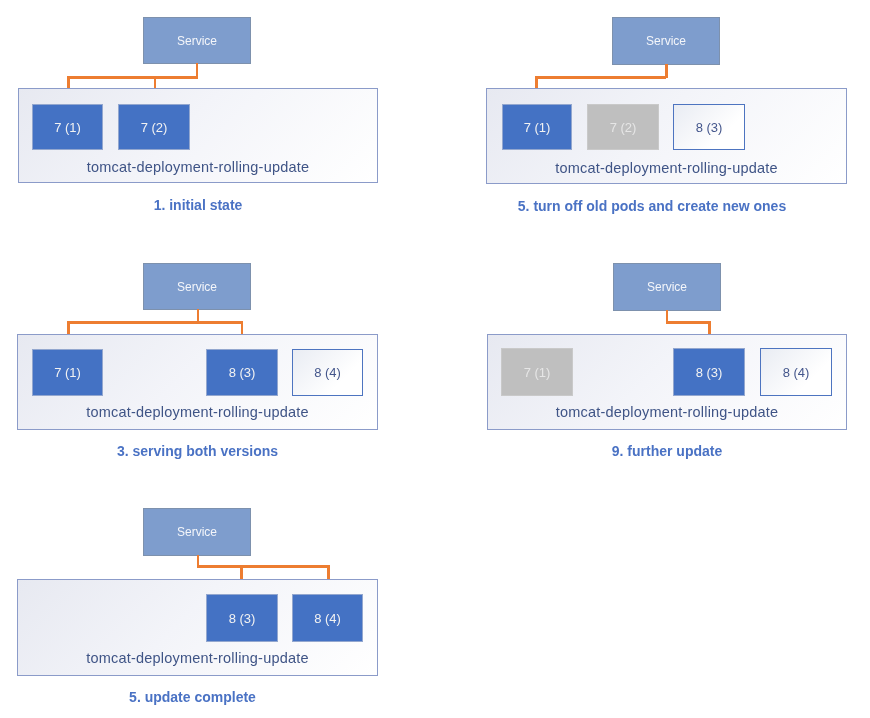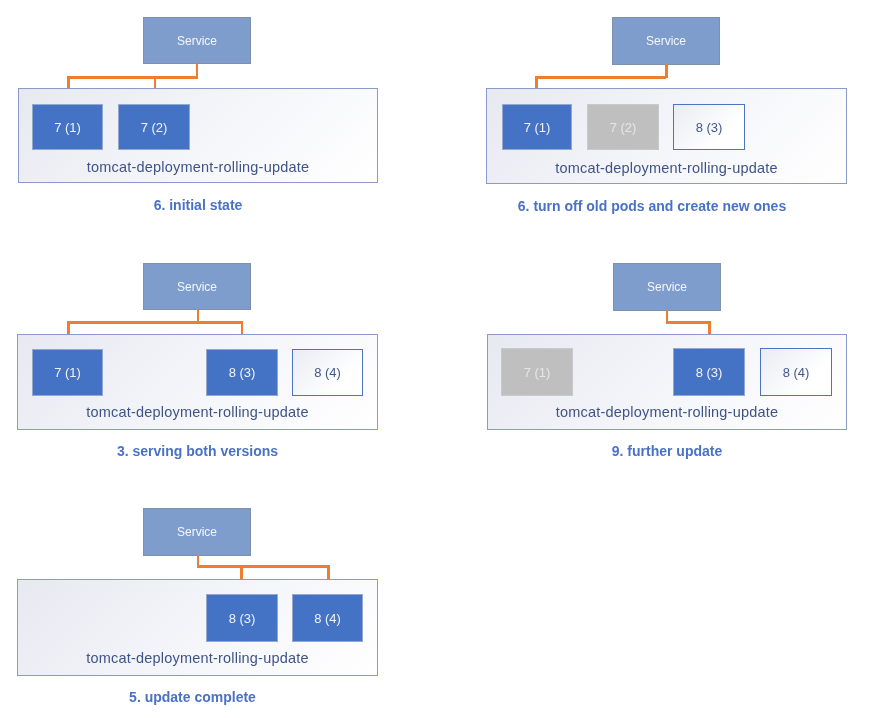--- a/index.html
+++ b/index.html
@@ -125,21 +125,21 @@
     <div class="ah p1-h4"></div>
     <div class="deploy p1-deploy">
       <div class="deploy-label p1-label">tomcat-deployment-rolling-update</div>
     </div>
     <div class="pod active p1-pod0">
       <span>7 (1)</span>
     </div>
     <div class="pod active p1-pod1">
       <span>7 (2)</span>
     </div>
-    <div class="caption p1-caption">6. initial state</div>
+    <div class="caption p1-caption">1. initial state</div>
   </div>
 
   <div>
     <div class="service p2-service">
       <span>Service</span>
     </div>
     <div class="aline p2-a1"></div>
     <div class="aline p2-a2"></div>
     <div class="aline p2-a3"></div>
     <div class="ah p2-h3"></div>
@@ -148,21 +148,21 @@
     </div>
     <div class="pod active p2-pod0">
       <span>7 (1)</span>
     </div>
     <div class="pod terminated p2-pod1">
       <span>7 (2)</span>
     </div>
     <div class="pod creating p2-pod2">
       <span>8 (3)</span>
     </div>
-    <div class="caption p2-caption">6. turn off old pods and create new ones</div>
+    <div class="caption p2-caption">5. turn off old pods and create new ones</div>
   </div>
 
   <div>
     <div class="service p3-service">
       <span>Service</span>
     </div>
     <div class="aline p3-a1"></div>
     <div class="aline p3-a2"></div>
     <div class="aline p3-a3"></div>
     <div class="ah p3-h3"></div>

